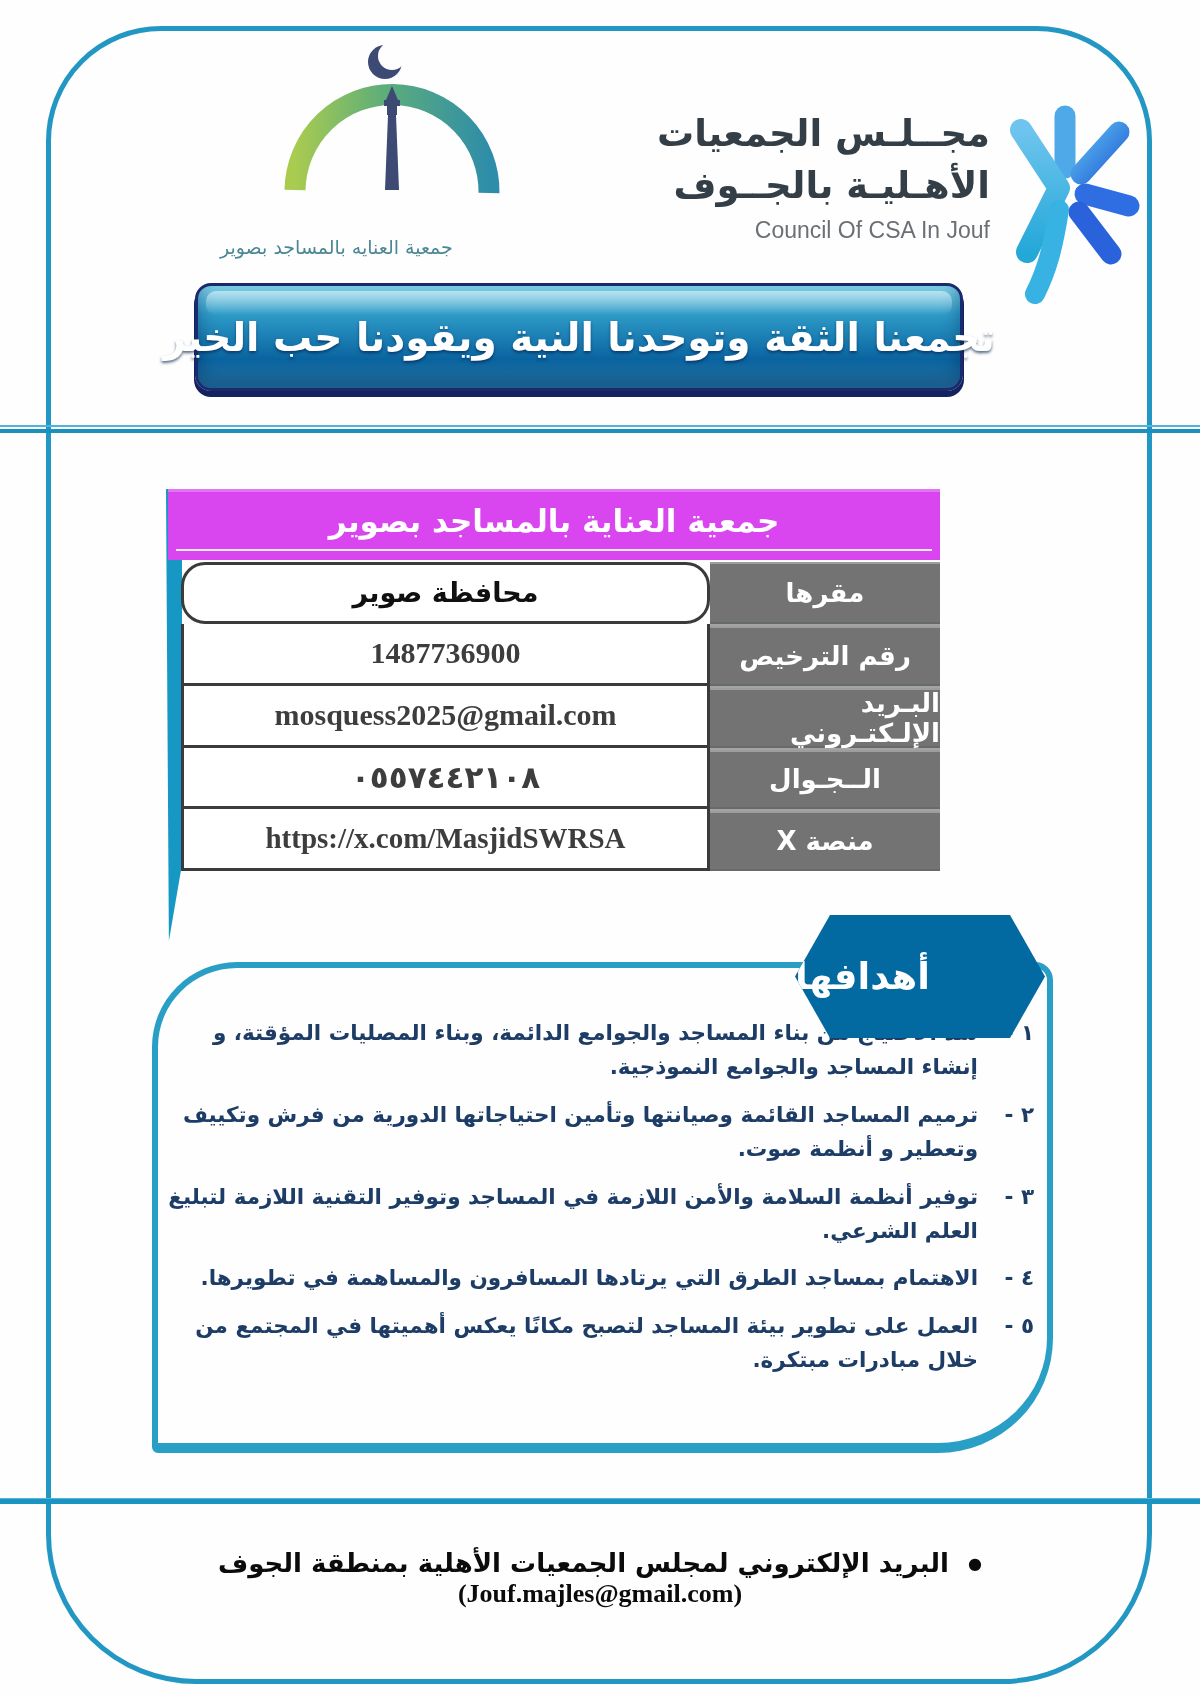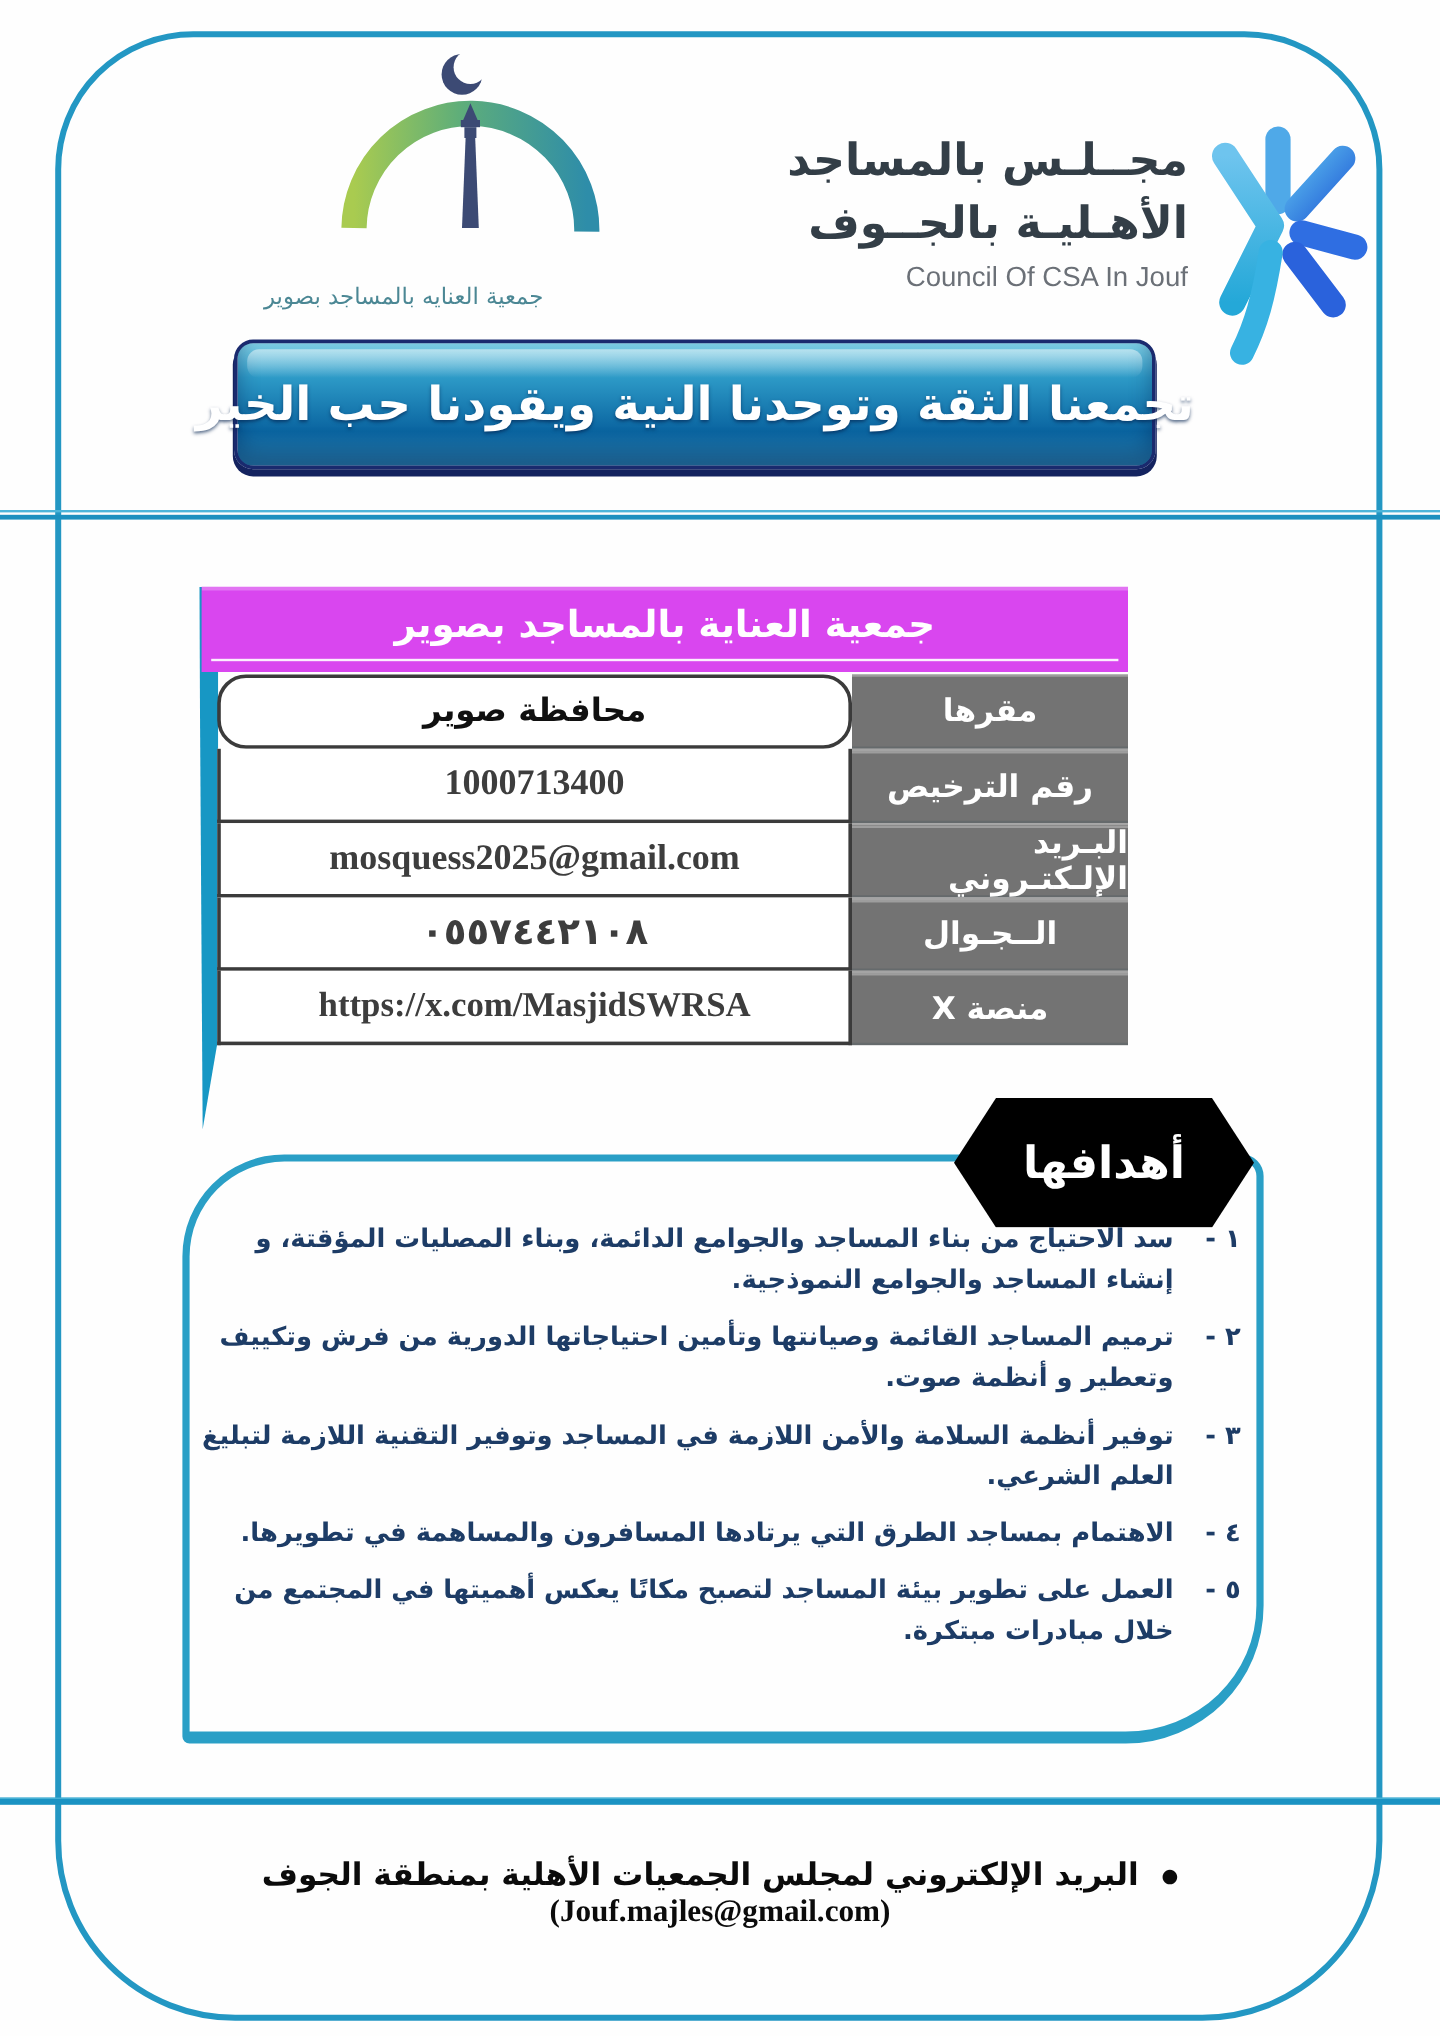--- a/index.html
+++ b/index.html
@@ -59,23 +59,23 @@
   .tbl-row + .tbl-row .cell-label { border-top:2px solid rgba(255,255,255,.35); }
   .cell-value { flex:1; background:#fff; display:flex; align-items:center; justify-content:center;
     border-left:3px solid #3b3b3b; border-right:3px solid #3b3b3b; border-bottom:3px solid #3b3b3b; }
   .tbl-row:first-child .cell-value { border-top:3px solid #3b3b3b;border-radius:24px; }
   .val-ar { font-size:27px; font-weight:bold; color:#101010; direction:rtl; }
   .val-latin { font-family:"Liberation Serif", serif; font-weight:bold; font-size:30px;
     color:#3d3d3d; direction:ltr; }
   .val-digits { font-size:31px; font-weight:bold; color:#3d3d3d; direction:rtl; }
 
   
-  .goals-hex { left:795px; top:915px; width:250px; height:108px; background:#000000; z-index:3;
+  .goals-hex { left:795px; top:915px; width:250px; height:123px; background:#0369a1; z-index:3;
     clip-path:polygon(0 50%,14% 0,86% 0,100% 50%,86% 100%,14% 100%);
-    display:flex; align-items:center; justify-content:center; }
+    display:flex; align-items:center; justify-content:flex-start; }
   .goals-hex-text { color:#fff; font-size:37px; font-weight:bold; direction:rtl; }
   .goals-box { left:152px; top:962px; width:901px; height:491px; z-index:1;
     border:6px solid #2a9fc6; border-bottom-width:10px;
     border-radius:85px 18px 115px 6px; overflow:hidden; }
   .goals-list { left:168px; top:1016px; width:866px; direction:rtl; z-index:2; }
   .goal-item { display:flex; gap:10px; margin-bottom:13px; font-size:21.5px; font-weight:bold;
     color:#1d3c66; line-height:1.6; }
   .goal-num { flex:0 0 46px; white-space:nowrap; }
   .goal-text { flex:1; text-align:right; }
 
@@ -111,21 +111,21 @@
         <path d="M157 48 l6 14 h-12 z"></path>
         <rect x="149" y="62" width="16" height="6"></rect>
         <rect x="152" y="68" width="10" height="9"></rect>
         <polygon points="153,77 161,77 164,152 150,152"></polygon>
       </g>
     </svg>
     <div class="enaya-tag">جمعية العنايه بالمساجد بصوير</div>
   </div>
 
   <div class="abs council">
-    <div class="council-ar">مجــلـس بالمساجد</div>
+    <div class="council-ar">مجــلـس الجمعيات</div>
     <div class="council-ar">الأهـليـة بالجــوف</div>
     <div class="council-en">Council Of CSA In Jouf</div>
   </div>
   <svg class="abs council-icon" viewBox="0 0 150 220">
     <defs>
       <linearGradient id="cg1" x1="0" y1="0" x2="1" y2="1">
         <stop offset="0" stop-color="#59b8ee"></stop>
           <stop offset="1" stop-color="#2563d8"></stop>
       </linearGradient>
       <linearGradient id="cg2" x1="0" y1="0" x2="0" y2="1">
@@ -160,21 +160,21 @@
   <div class="abs tbl-rows">
     <div class="tbl-row">
       <div class="cell-label">مقرها</div>
       <div class="cell-value">
         <span class="val-ar">محافظة صوير</span>
       </div>
     </div>
     <div class="tbl-row">
       <div class="cell-label">رقم الترخيص</div>
       <div class="cell-value">
-        <span class="val-latin">1000713400</span>
+        <span class="val-latin">1487736900</span>
       </div>
     </div>
     <div class="tbl-row">
       <div class="cell-label">البـريد الإلـكتـروني</div>
       <div class="cell-value">
         <span class="val-latin">mosquess2025@gmail.com</span>
       </div>
     </div>
     <div class="tbl-row">
       <div class="cell-label">الــجـوال</div>

